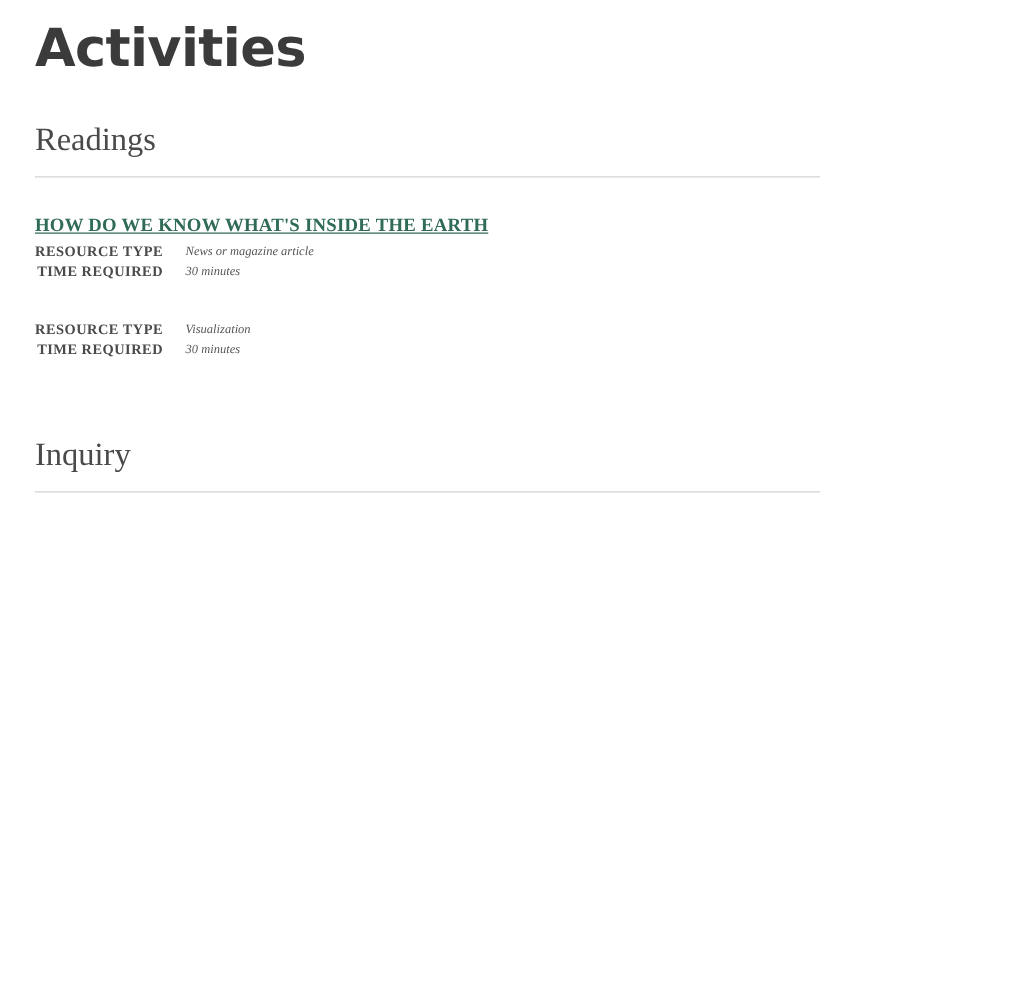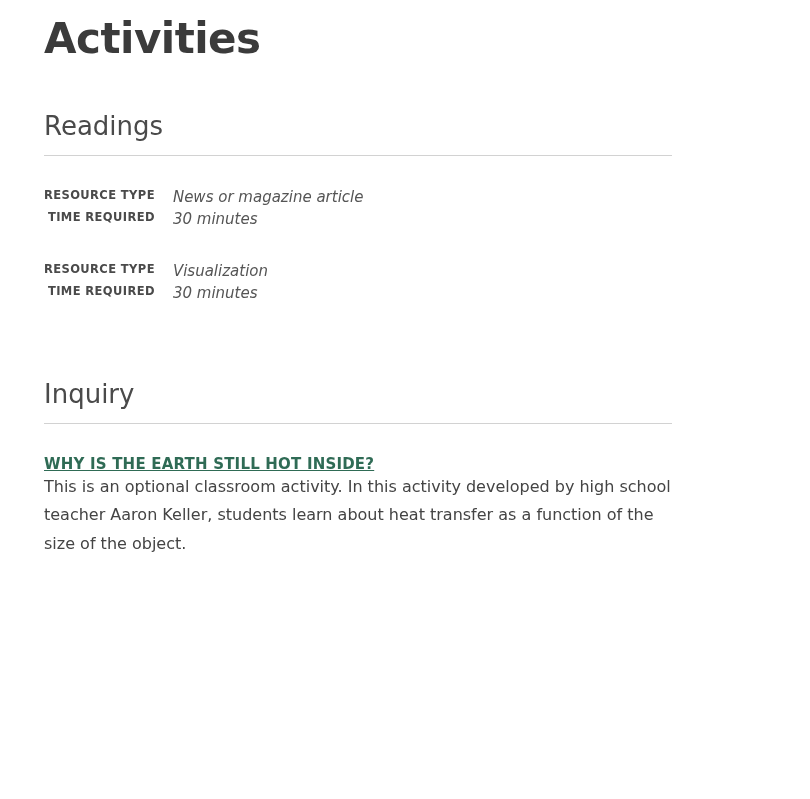--- a/index.html
+++ b/index.html
@@ -8,34 +8,35 @@
     background: #ffffff;
   }
   body {
     width: 810px;
     height: 799px;
     overflow: hidden;
     font-family: "DejaVu Sans", "Liberation Sans", sans-serif;
     color: #3c3c3c;
   }
   .page {
-    padding: 0 44px;
+    padding: 0 28px;
     box-sizing: border-box;
     width: 810px;
   }
   .page-title {
     font-size: 42px;
     font-weight: bold;
     color: #3b3b3b;
     margin: 14px 0 0 0;
     letter-spacing: -0.5px;
     line-height: 1.2;
   }
   .section {
-    margin-top: 48px;
+    margin-top: 34px;
+    font-family: Liberation Serif, serif;
   }
   .section-heading {
     font-size: 26px;
     font-weight: normal;
     color: #4a4a4a;
     margin: 0 0 10px 0;
     padding-bottom: 14px;
     border-bottom: 1px solid #d2d2d2;
     width: 628px;
     box-sizing: border-box;
@@ -71,40 +72,41 @@
     font-size: 11.5px;
     font-weight: bold;
     letter-spacing: 0.4px;
     color: #4a4a4a;
     text-transform: uppercase;
     padding-right: 18px !important;
     white-space: nowrap;
     text-align: right;
   }
   .meta-value {
-    font-size: 15px;
+    font-size: 10px;
     font-style: italic;
     color: #555555;
     white-space: nowrap;
   }
   .section-gap {
     height: 28px;
   }
 </style>
 </head>
 <body>
 
 <div class="page">
 
   <h1 class="page-title">Activities</h1>
 
   <div class="section">
     <h2 class="section-heading">Readings</h2>
 
     <div class="activity">
+      <a class="activity-title" href="#">HOW DO WE KNOW WHAT'S INSIDE THE EARTH</a>
       <table class="meta-table">
         <tbody>
             <tr class="meta-row">
           <td class="meta-label">RESOURCE TYPE</td>
           <td class="meta-value">News or magazine article</td>
         </tr>
         <tr class="meta-row">
           <td class="meta-label">TIME REQUIRED</td>
           <td class="meta-value">30 minutes</td>
         </tr>
@@ -126,19 +128,15 @@
       </tbody>
         </table>
     </div>
   </div>
 
   <div class="section-gap"></div>
 
   <div class="section">
     <h2 class="section-heading">Inquiry</h2>
 
-    <div class="activity">
-      <a class="activity-title" href="#">WHY IS THE EARTH STILL HOT INSIDE?</a>
-      <p class="activity-desc">This is an optional classroom activity. In this activity developed by high school teacher Aaron Keller, students learn about heat transfer as a function of the size of the object.</p>
-    </div>
   </div>
 
 </div>
 
 </body></html>

